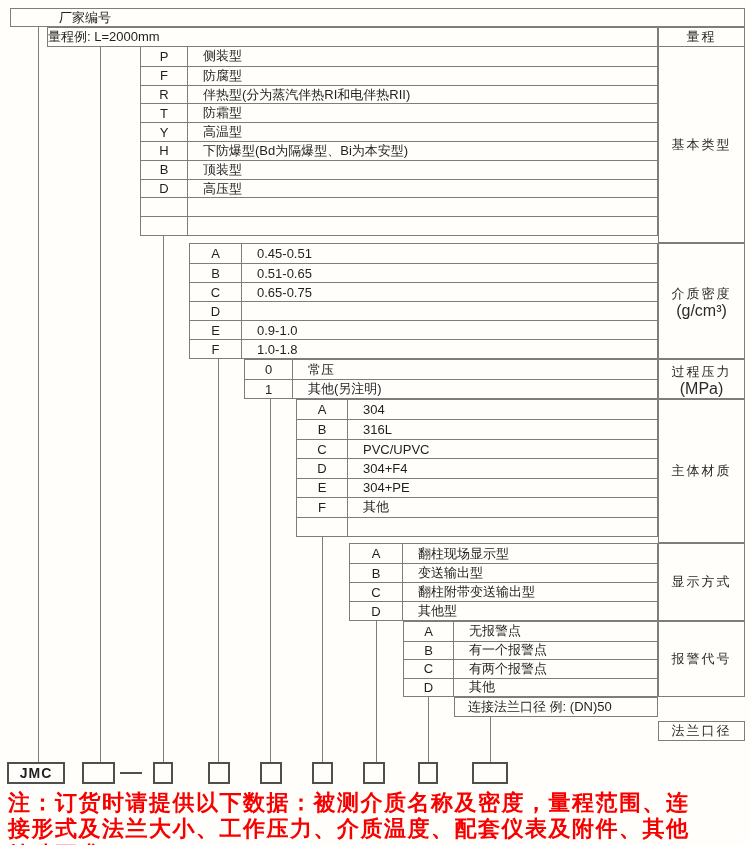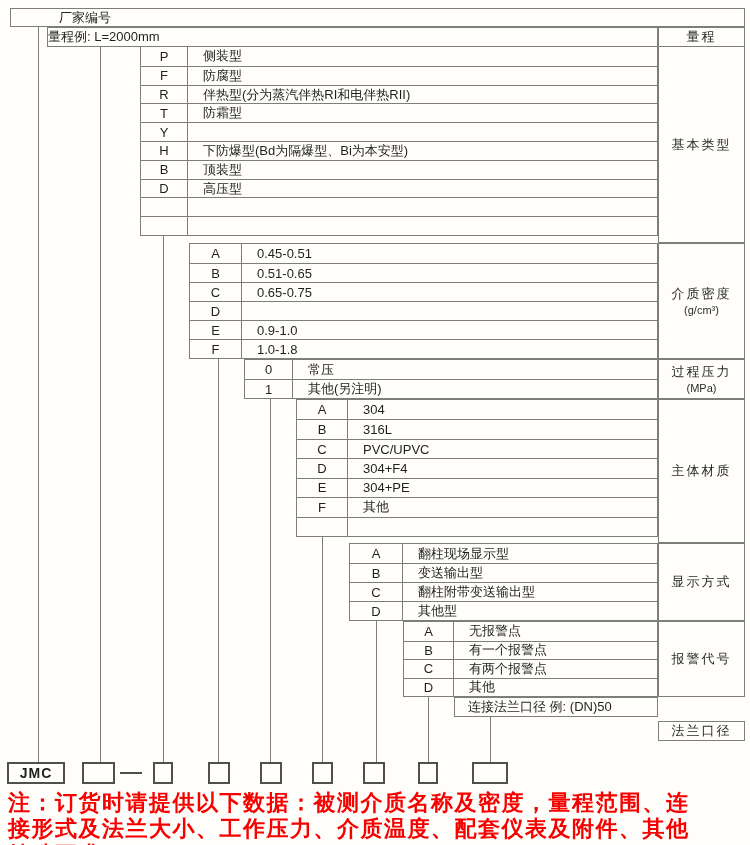--- a/index.html
+++ b/index.html
@@ -34,21 +34,21 @@
   #sec-material .code{width:51px;}
   #sec-display{left:349px;top:543px;width:309px;height:78px;grid-template-rows:repeat(4,1fr);}
   #sec-display .code{width:53px;}
   #sec-alarm{left:403px;top:621px;width:255px;height:76px;grid-template-rows:repeat(4,1fr);}
   #sec-alarm .code{width:50px;}
   #flange-box{left:454px;top:697px;width:204px;height:20px;display:flex;align-items:center;padding-left:13px;white-space:nowrap;}
   
   .cat{position:absolute;box-sizing:border-box;left:658px;width:87px;border:1px solid var(--line);
        display:flex;align-items:center;justify-content:center;text-align:center;color:#2a2a2a;}
   .cat .main{letter-spacing:2px;}
-  .cat .sub{display:block;letter-spacing:0;font-size:11px;line-height:15px;}
+  .cat .sub{display:block;letter-spacing:0;font-size:16px;line-height:15px;}
   #lbl-range{top:27px;height:20px;}
   #lbl-basic{top:46px;height:197px;}
   #lbl-density{top:243px;height:116px;}
   #lbl-pressure{top:359px;height:40px;}
   #lbl-material{top:399px;height:144px;}
   #lbl-display{top:543px;height:78px;}
   #lbl-alarm{top:621px;height:76px;}
   #lbl-flange{top:721px;height:20px;}
   
   .vline{position:absolute;width:1px;background:var(--line);}
@@ -97,20 +97,21 @@
     <div class="row">
         <div class="code">R</div>
         <div class="desc">伴热型(分为蒸汽伴热RI和电伴热RII)</div>
       </div>
     <div class="row">
         <div class="code">T</div>
         <div class="desc">防霜型</div>
       </div>
     <div class="row">
         <div class="code">Y</div>
+        <div class="desc">高温型</div>
       </div>
     <div class="row">
         <div class="code">H</div>
         <div class="desc">下防爆型(Bd为隔爆型、Bi为本安型)</div>
       </div>
     <div class="row">
         <div class="code">B</div>
         <div class="desc">顶装型</div>
       </div>
     <div class="row">

